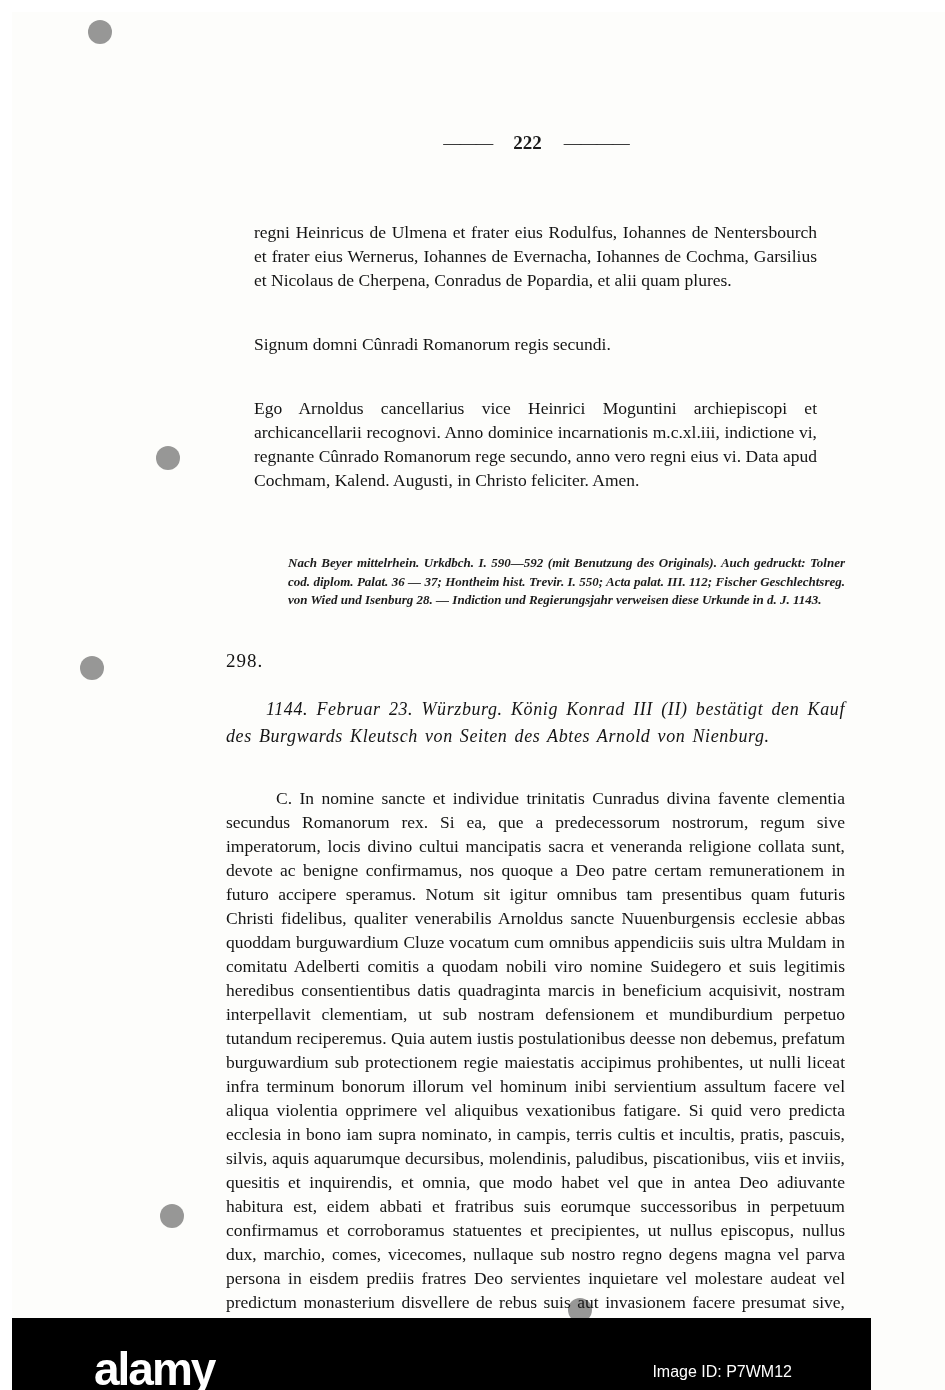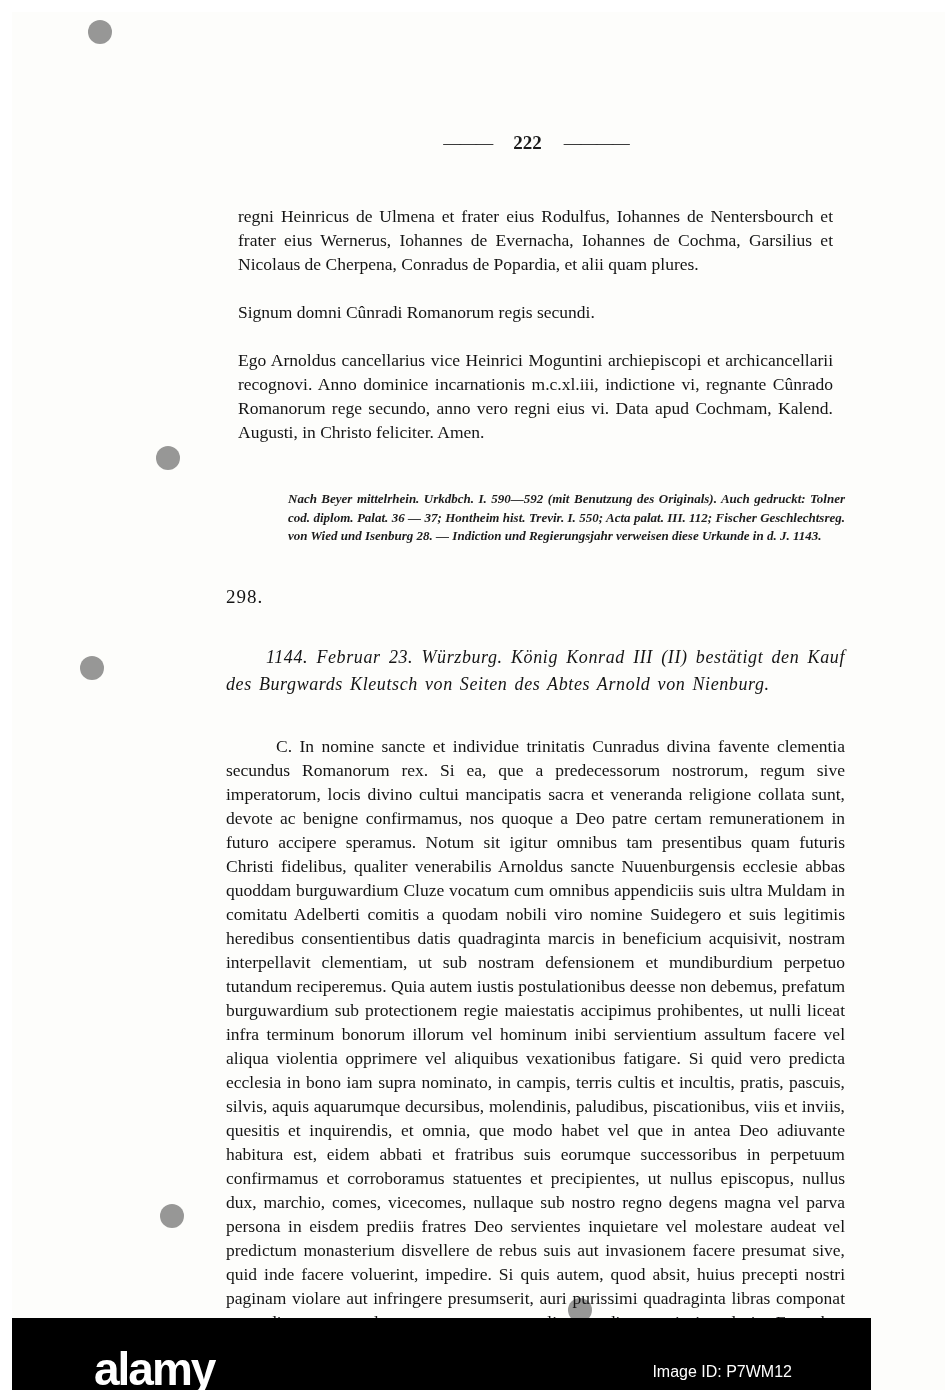--- a/index.html
+++ b/index.html
@@ -36,39 +36,39 @@
   .page-header .pagenum {
     font-weight: bold;
     padding: 0 10px;
     font-size: 19px;
   }
   .body-text {
     font-size: 17.5px;
     line-height: 24px;
     text-align: justify;
   }
-  p { margin: 0; }
+  p { margin: 16px; }
   .source-note {
     margin-top: 10px;
     margin-left: 62px;
     font-size: 13px;
     line-height: 18.5px;
     font-style: italic;
     font-weight: 600;
     text-align: justify;
     color: #1c1c1c;
   }
   .section-number {
     margin-top: 16px;
     text-align: left;
     font-size: 19px;
     letter-spacing: 1px;
   }
   .charter-heading {
-    margin-top: 12px;
+    margin-top: 0;
     font-style: italic;
     font-size: 18px;
     line-height: 27px;
     text-indent: 40px;
     text-align: justify;
     letter-spacing: 0.6px;
     word-spacing: 2px;
   }
   .charter-body {
     margin-top: 12px;

